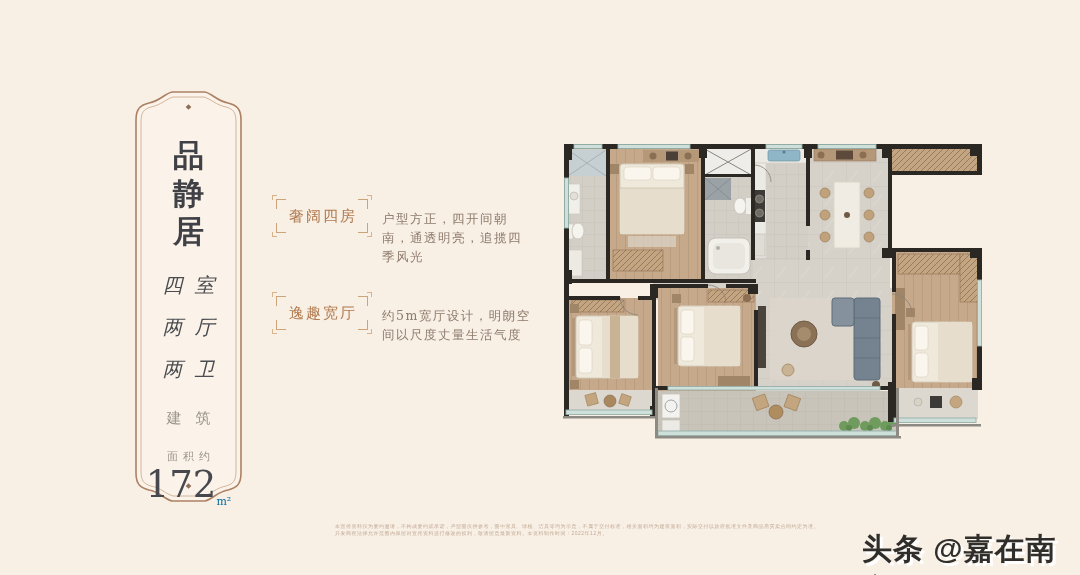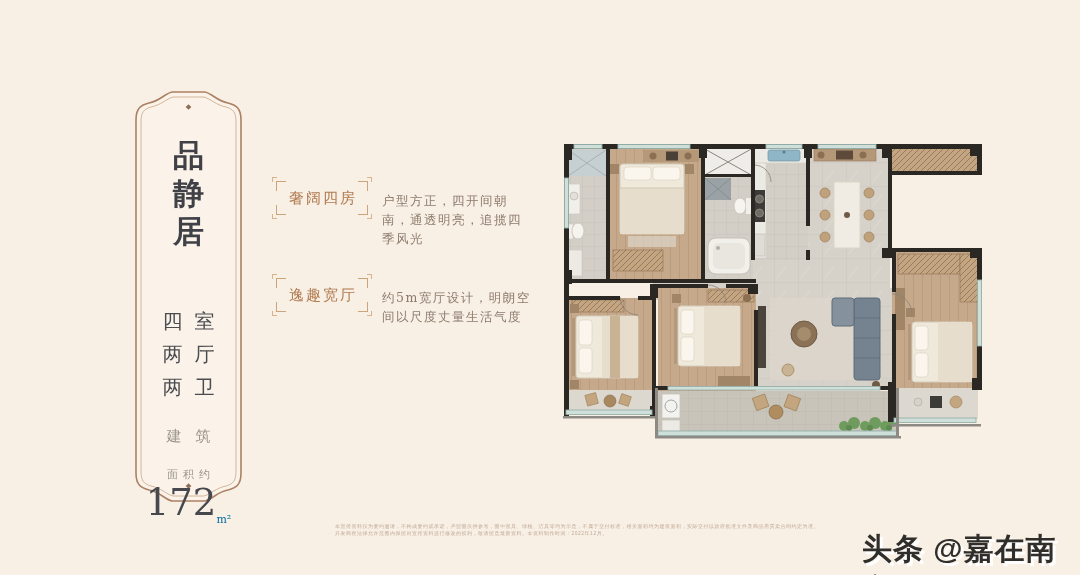--- a/index.html
+++ b/index.html
@@ -7,30 +7,30 @@
        font-family:"DejaVu Serif","Liberation Serif",serif;}
   #poster{position:relative;width:1080px;height:575px;background:#f8efe5;}
 
   
   #plaque{position:absolute;left:132px;top:88px;width:113px;height:417px;}
   #plaque svg.frame{position:absolute;left:0;top:0;}
   .plaque-inner{position:absolute;left:0;top:0;width:113px;height:417px;
        display:flex;flex-direction:column;align-items:center;}
   .ptitle{margin-top:52px;display:flex;flex-direction:column;align-items:center;gap:7px;}
   .ptitle span{font-size:31px;color:#3f4146;font-weight:bold;line-height:1;}
-  .pspecs{margin-top:64px;display:flex;flex-direction:column;align-items:center;gap:13px;}
+  .pspecs{margin-top:28px;display:flex;flex-direction:column;align-items:center;gap:22px;font-style:italic;}
   .pspecs span{font-size:20px;color:#4a4c50;letter-spacing:12px;margin-right:-12px;line-height:1;}
   .parea-label{margin-top:30px;text-align:center;color:#9a968e;}
   .parea-label div:first-child{font-size:15px;letter-spacing:14px;margin-right:-14px;}
   .parea-label div:last-child{font-size:11px;letter-spacing:5px;margin-right:-5px;margin-top:21px;}
   .parea-value{margin-top:2px;color:#46484d;font-size:37px;line-height:1;}
   .parea-value sub{font-size:11px;color:#0369a1;}
 
   
-  #features{position:absolute;left:276px;top:181px;width:258px;}
+  #features{position:absolute;left:276px;top:199px;width:258px;}
   .feat{display:flex;align-items:flex-start;margin-bottom:15px;}
   .tagbox{position:relative;flex:0 0 auto;width:92px;height:34px;
       display:flex;align-items:center;justify-content:center;}
   .tagbox span{font-size:15px;color:#b07a4e;letter-spacing:2px;margin-right:-2px;}
   .tagbox i{position:absolute;width:9px;height:9px;border:1px solid #cda379;}
   .tagbox i.tl{left:0;top:0;border-right:none;border-bottom:none;}
   .tagbox i.tr{right:0;top:0;border-left:none;border-bottom:none;}
   .tagbox i.bl{left:0;bottom:0;border-right:none;border-top:none;}
   .tagbox i.br{right:0;bottom:0;border-left:none;border-top:none;}
   .tagbox b{position:absolute;width:4px;height:4px;border:1px solid #d8b48d;background:none;}

